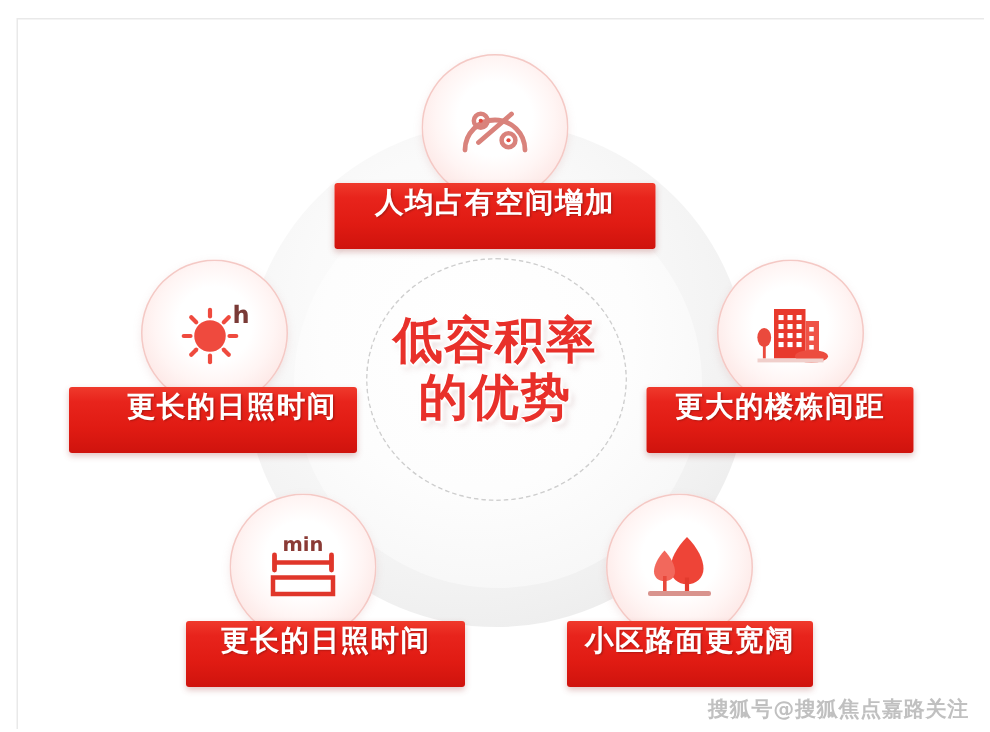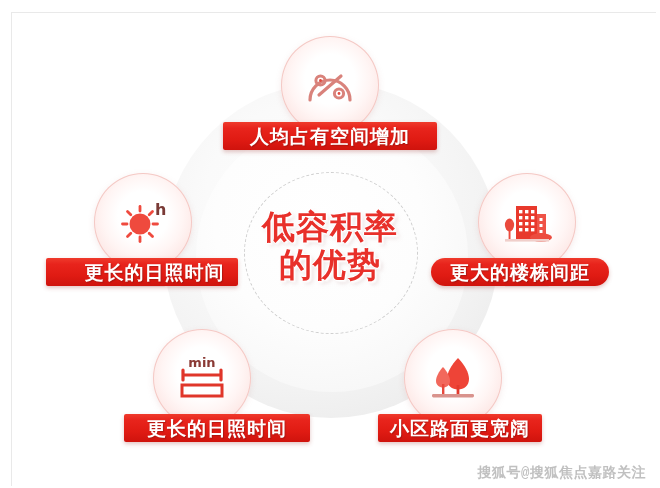--- a/index.html
+++ b/index.html
@@ -103,26 +103,26 @@
     width: 0; height: 0;
     border-left: 22px solid transparent;
     border-right: 22px solid transparent;
     border-bottom: 42px solid #f0eef0;
     opacity: .95;
   }
 
   
   .banner {
     position: absolute;
-    height: 28px;
+    height: 44px;
     border-radius: 2px;
     background: linear-gradient(180deg, #ef3a2c 0%, #e8241c 22%, #e01b13 62%, #cf130d 100%);
     box-shadow: 0 2px 4px rgba(160,60,55,0.30);
     display: flex;
-    align-items: flex-end;
+    align-items: flex-start;
     justify-content: center;
     padding: 0 11px;
     box-sizing: border-box;
   }
   .banner-text {
     color: #ffffff;
     font-size: 19px;
     font-weight: 700;
     letter-spacing: 1px;
     white-space: nowrap;
@@ -133,21 +133,20 @@
   .watermark {
     position: absolute;
     right: 14px;
     bottom: 6px;
     font-size: 14px;
     font-weight: 700;
     color: #9a9a9a;
     opacity: .62;
     letter-spacing: .5px;
     white-space: nowrap;
-    font-family: Liberation Mono, monospace;
   }
 </style>
 </head>
 <body>
 
 <div id="stage">
 
   <div class="page-edge"></div>
 
   <div class="backdrop-disc"></div>
@@ -224,21 +223,21 @@
               <rect x="40.5" y="27" width="3" height="3"></rect>
               <rect x="40.5" y="33" width="3" height="3"></rect>
           </g>
           <ellipse cx="10.5" cy="28" rx="4.6" ry="6.4" fill="#ea4a3d"></ellipse>
           <rect x="9.6" y="32" width="1.9" height="10" fill="#ea4a3d"></rect>
           <ellipse cx="42" cy="40.5" rx="11" ry="4.2" fill="#ec4c3f"></ellipse>
           <rect x="6" y="42" width="44" height="2.6" fill="#f0cfcb"></rect>
         </svg>
       </span>
     </div>
-    <div class="banner" style="left:431px; top:258px; width:178px;border-radius:17px;">
+    <div class="banner" style="left:431px; top:258px; width:178px;">
       <span class="banner-text">更大的楼栋间距</span>
     </div>
   </div>
 
   <div class="spoke" style="left:0; top:0;">
     <div class="bubble" style="left:153px; top:329px;">
       <span>
         <svg width="60" height="52" viewBox="0 0 60 52">
           <text x="30" y="15" text-anchor="middle" font-family="DejaVu Sans, sans-serif" font-size="13" font-weight="700" fill="#8a3a35">min</text>
           <line x1="11" y1="23" x2="49" y2="23" stroke="#e0362a" stroke-width="3"></line>

